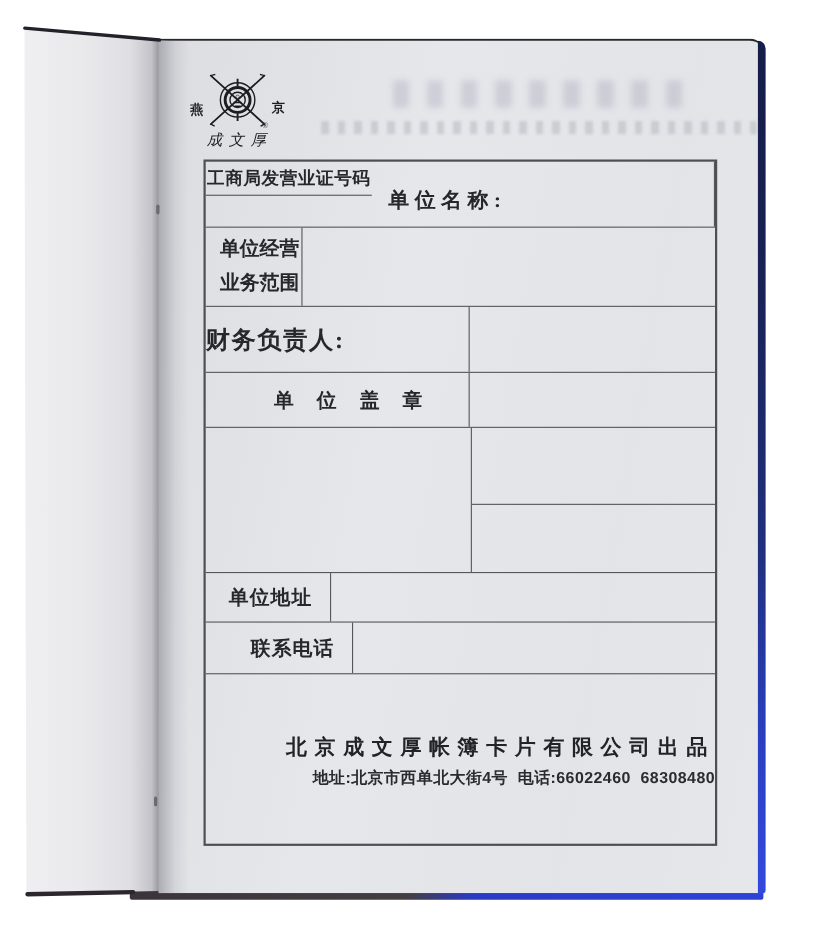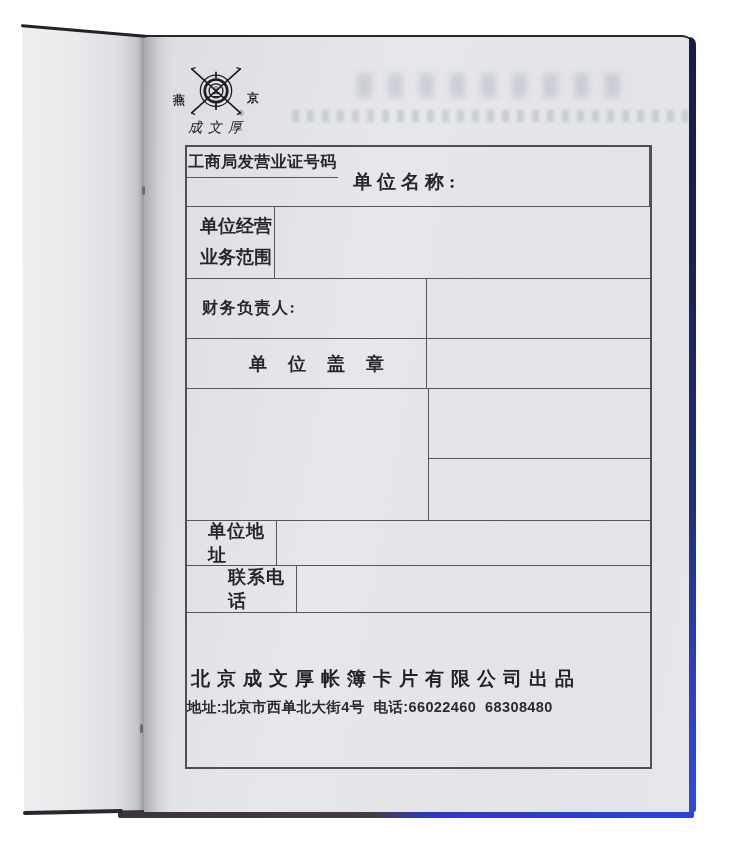--- a/index.html
+++ b/index.html
@@ -104,35 +104,35 @@
   .row-2{height:60px;}
   .c-unitname{width:312px;padding:10px 0 0 15px;font-size:19px;font-weight:bold;letter-spacing:5px;}
   .license-label{height:31px;border-bottom:1.5px solid #55555c;font-size:16px;font-weight:bold;letter-spacing:.5px;}
   .subcell.empty{flex:1;}
 
   .row-3{height:72px;}
   .c-scope{width:88px;flex-direction:column;align-items:flex-start;justify-content:space-between;
     padding:7px 0 9px 13px;font-size:18px;font-weight:bold;}
 
   .row-4{height:60px;}
-  .c-finance{width:240px;padding-left:15px;font-size:16px;font-weight:bold;letter-spacing:1.5px;}
+  .c-finance{width:240px;font-size:22px;font-weight:bold;letter-spacing:1.5px;}
   .c-bankseal{justify-content:center;font-size:18px;font-weight:bold;letter-spacing:7px;text-indent:7px;}
 
   .row-5{height:50px;}
   .c-unitseal{width:240px;padding-left:62px;font-size:18px;font-weight:bold;letter-spacing:21px;}
 
   .row-6{height:132px;}
   .row-6 .cell.left{width:242px;}
   .s70{height:70px;border-bottom:1.5px solid #55555c;}
 
   .row-7{height:45px;}
   .row-8{height:47px;padding-left:20px;}
-  .c-addr{width:90px;padding-left:21px;font-size:18px;font-weight:bold;letter-spacing:1px;}
-
-  .row-footer{flex:1;flex-direction:column;align-items:flex-start;justify-content:center;
+  .c-addr{width:114px;padding-left:21px;font-size:18px;font-weight:bold;letter-spacing:1px;}
+
+  .row-footer{flex:1;flex-direction:column;align-items:flex-end;justify-content:center;
     gap:6px;padding-top:2px;}
   .producer{font-size:19px;font-weight:bold;letter-spacing:7px;text-indent:4px;color:#222228;}
   .addr-phone{
     font-family:"Liberation Sans","DejaVu Sans",sans-serif;
     font-size:14.5px;font-weight:bold;color:#2a2a30;white-space:pre;letter-spacing:.4px;
   }
 </style>
 </head>
 <body>
 

